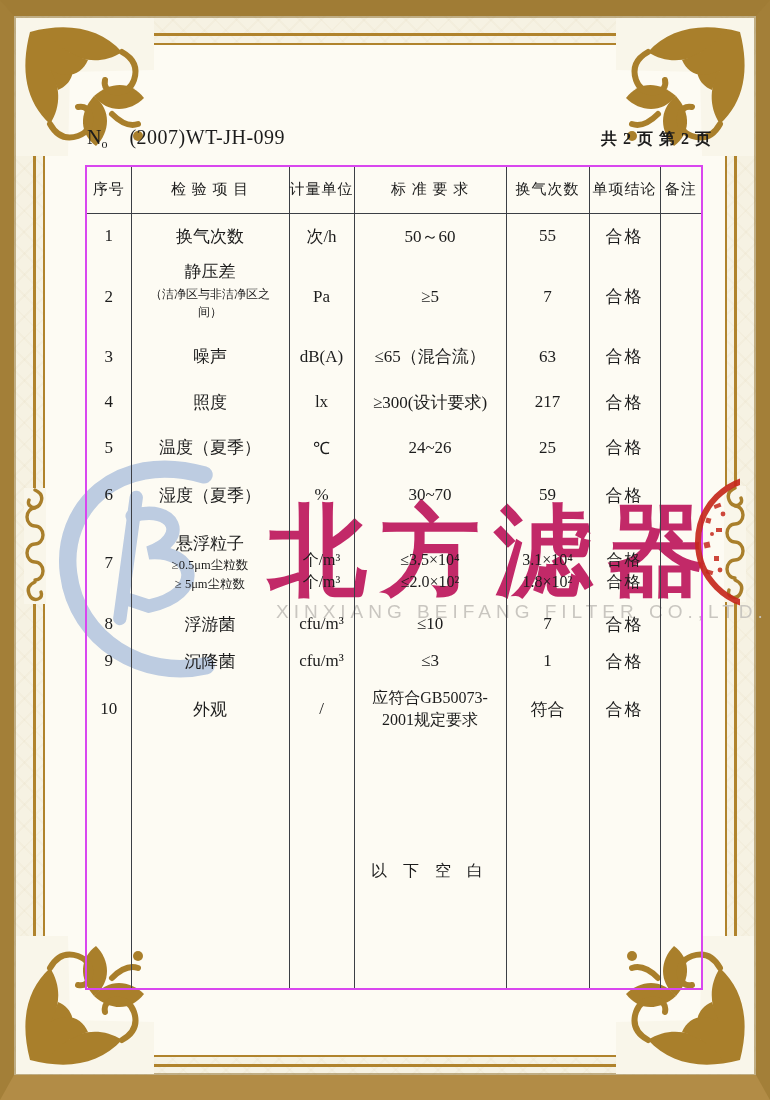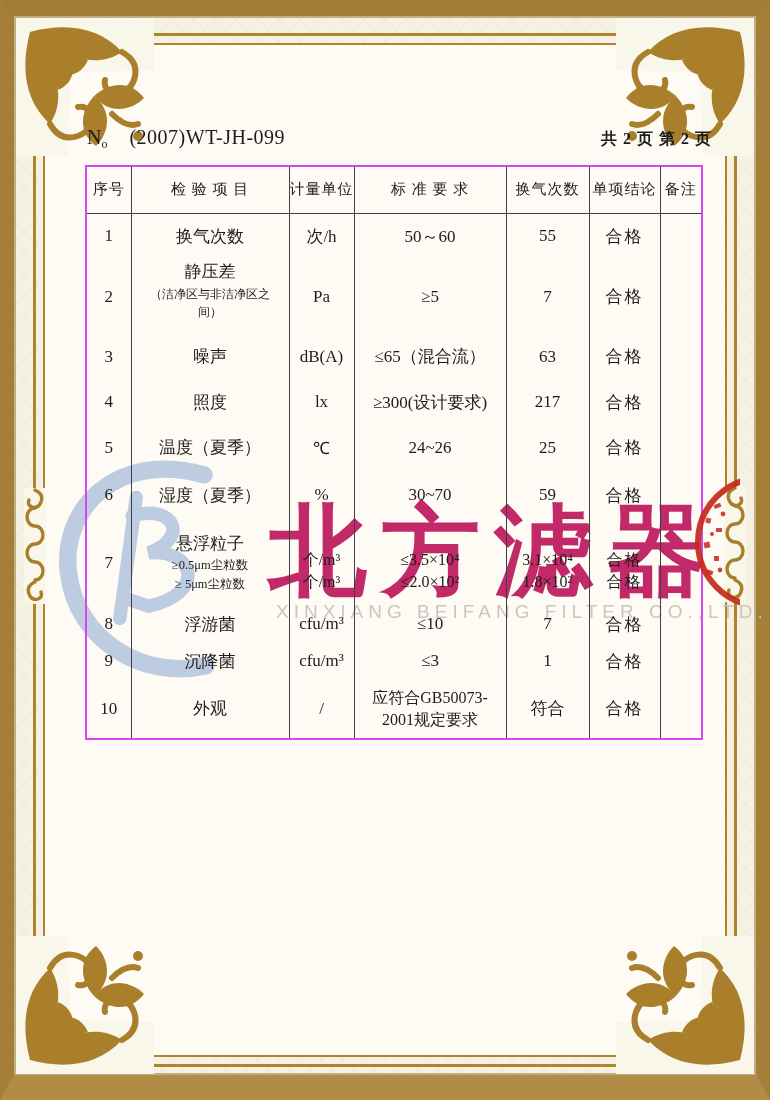--- a/index.html
+++ b/index.html
@@ -340,15 +340,26 @@
         <td>10</td>
         <td>外观</td>
         <td>/</td>
         <td>
           <span class="std-wrap">应符合GB50073- 2001规定要求</span>
         </td>
         <td>符合</td>
         <td class="ok">合格</td>
         <td></td>
       </tr>
+      <tr class="r11">
+        <td></td>
+        <td></td>
+        <td></td>
+        <td class="blank-cell">
+          <span class="blank-note">以 下 空 白</span>
+        </td>
+        <td></td>
+        <td></td>
+        <td></td>
+      </tr>
     </tbody>
   </table>
 </div>
 
 </body></html>

